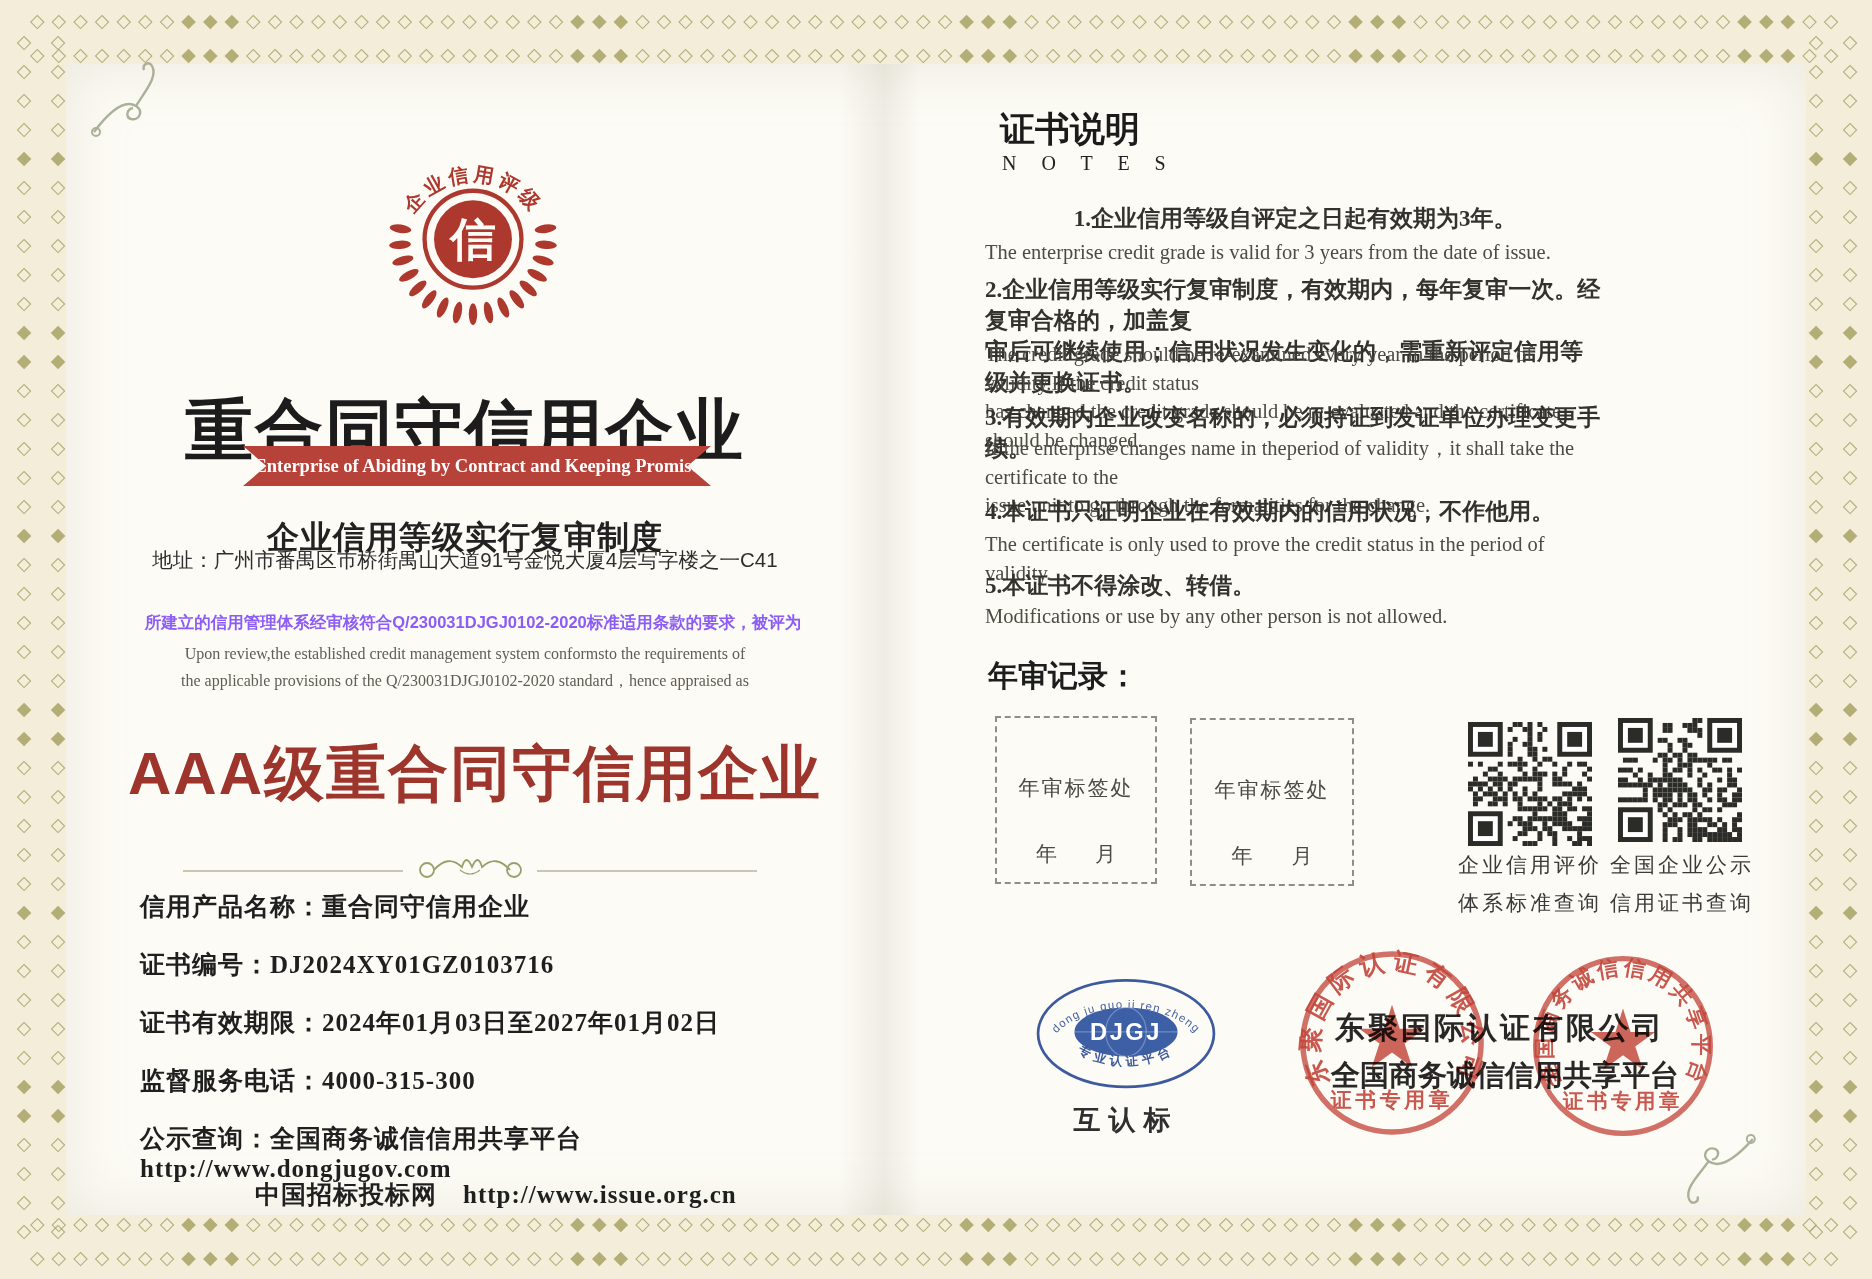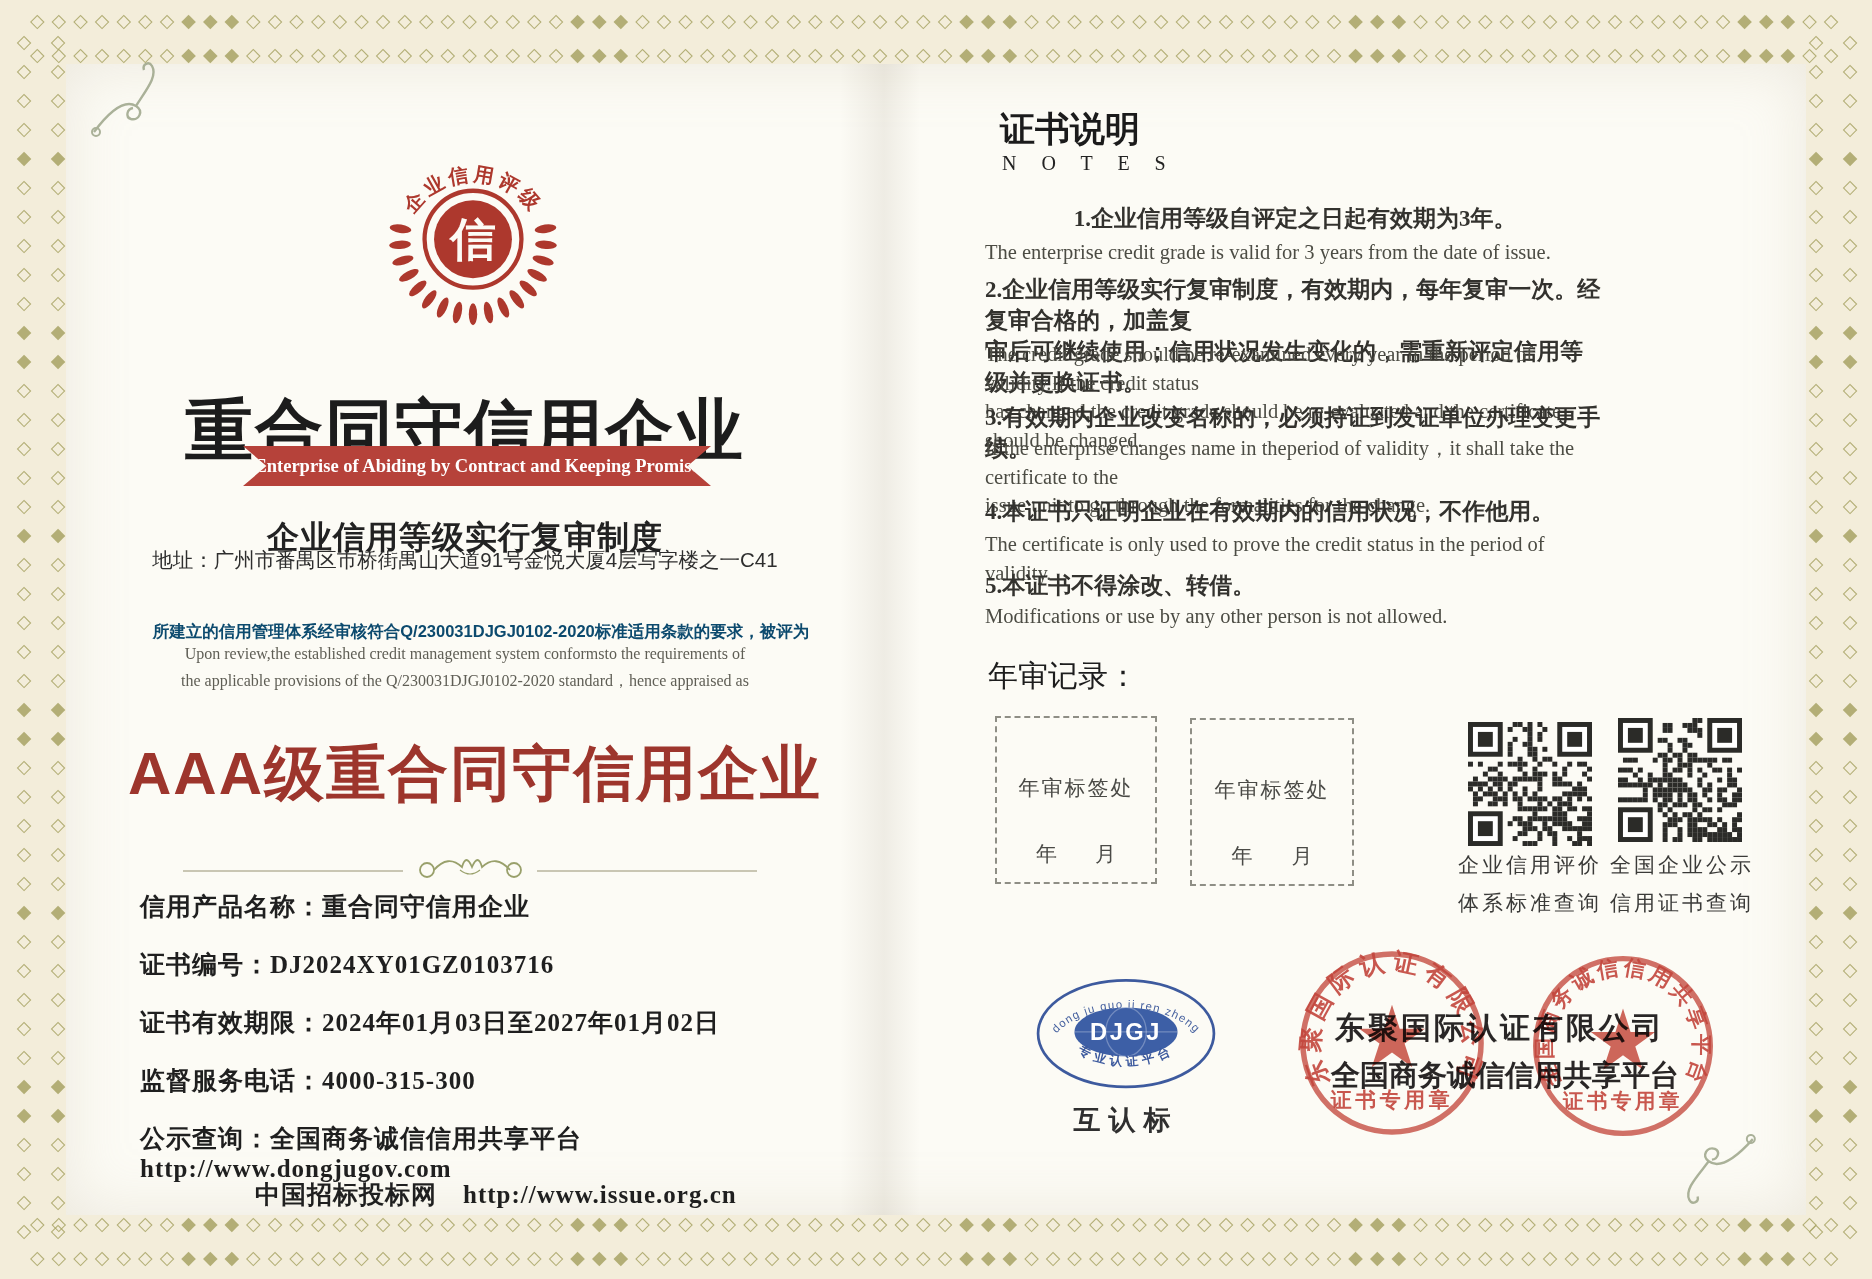--- a/index.html
+++ b/index.html
@@ -18,34 +18,34 @@
   .gutter{position:absolute;left:840px;top:64px;width:80px;bottom:64px;z-index:2;
           background:linear-gradient(to right,rgba(0,0,0,0),rgba(120,105,80,.10) 55%,rgba(0,0,0,0));}
   
   .title{left:80px;width:770px;top:386px;font-size:68px;font-weight:900;letter-spacing:2px;color:#1c1c1c;z-index:4;}
   .ribbon{left:243px;top:446px;width:468px;height:40px;background:#b6423a;z-index:4;
           clip-path:polygon(0 0,100% 0,95% 50%,100% 100%,0 100%,5% 50%);}
   .ribbon span{display:block;line-height:40px;text-align:center;color:#fff;font-weight:700;
           font-size:18.5px;font-family:"Liberation Serif",serif;}
   .company{left:80px;width:770px;top:516px;font-size:32px;font-weight:800;color:#222;letter-spacing:1px;z-index:4;}
   .addr{left:80px;width:770px;top:546px;font-size:20.5px;color:#2e2e2e;z-index:4;}
-  .stmt-zh{left:96px;width:770px;top:612px;font-size:16.5px;font-weight:600;color:#0c4a6e;z-index:4;margin-top:9px;}
+  .stmt-zh{left:88px;width:770px;top:612px;font-size:16.5px;font-weight:600;color:#8b5cf6;z-index:4;}
   .stmt-en{left:80px;width:770px;top:640px;font-size:16px;line-height:27px;color:#5f5e55;z-index:4;}
   .grade{left:80px;width:790px;top:734px;font-size:60px;font-weight:800;color:#9d352c;letter-spacing:2px;z-index:4;}
   .divider{left:175px;top:850px;z-index:4;}
   .frow{left:140px;width:700px;font-size:25px;font-weight:700;color:#1f1f1f;z-index:4;
         font-family:"Liberation Serif",serif;letter-spacing:1px;}
   
   .nhead{left:1000px;top:106px;font-size:35px;font-weight:800;color:#1b1b1b;z-index:4;}
   .nhead-en{left:1002px;top:152px;font-size:20px;letter-spacing:10px;color:#222;z-index:4;}
   .note-zh{left:985px;width:620px;font-size:23px;font-weight:600;color:#33322e;line-height:31px;z-index:4;
            font-family:"Liberation Serif",serif;}
   .note-en{left:985px;width:620px;font-size:20.5px;color:#4c4c44;line-height:28.5px;z-index:4;
            font-family:"Liberation Serif",serif;}
-  .ar-head{left:988px;top:656px;font-size:30px;font-weight:400;color:#1d1d1d;z-index:4;}
+  .ar-head{left:988px;top:656px;font-size:30px;font-weight:700;color:#1d1d1d;z-index:4;}
   .arbox{border:2px dashed #8e8e85;z-index:4;}
   .arbox .lbl{position:absolute;left:0;right:0;top:56px;text-align:center;font-size:21px;color:#4a4a46;
               letter-spacing:2px;font-family:"Liberation Serif",serif;}
   .arbox .ym{position:absolute;left:20px;right:20px;bottom:14px;display:flex;justify-content:space-around;
              font-size:21px;color:#4a4a46;font-family:"Liberation Serif",serif;}
   .qrwrap{z-index:4;}
   .qrcap{font-size:21px;color:#3a3a38;letter-spacing:3px;line-height:38px;text-align:center;z-index:4;
          font-family:Liberation Mono, monospace;}
   .mutual{left:1035px;width:182px;top:1102px;text-align:center;font-size:27px;font-weight:700;
           letter-spacing:8px;color:#2f2f2f;z-index:4;font-family:"Liberation Serif",serif;}

